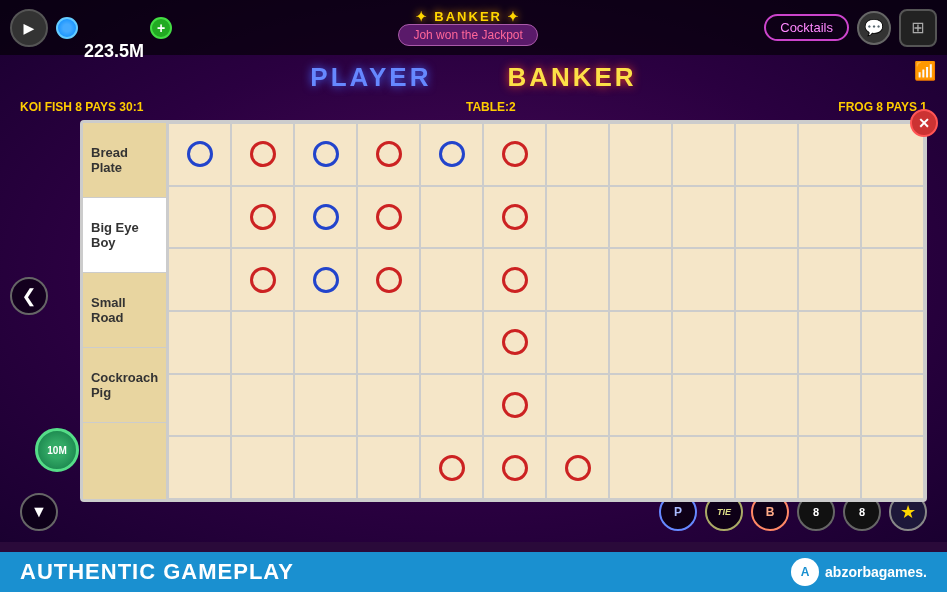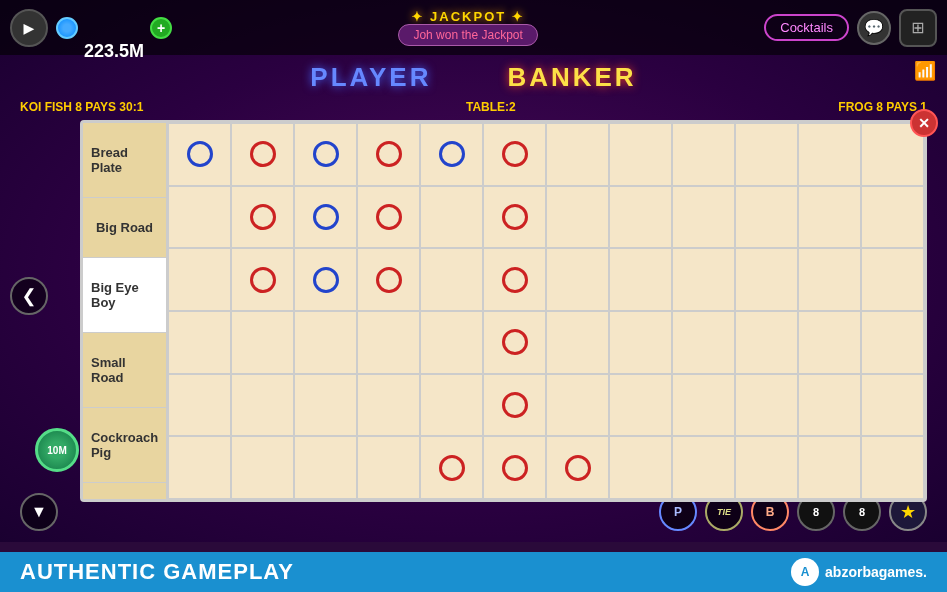--- a/index.html
+++ b/index.html
@@ -363,21 +363,21 @@
   </div>
   <div class="coin-area">
     <div class="coin-icon"></div>
     <span class="coin-amount">223.5M</span>
     <div class="plus-btn">
       <span>+</span>
     </div>
   </div>
 
   <div class="jackpot-center">
-    <div class="jackpot-title">✦ JACKPOT ✦</div>
+    <div class="jackpot-title">✦ BANKER ✦</div>
     <div class="jackpot-msg">Joh won the Jackpot</div>
   </div>
 
   <button class="cocktails-btn">Cocktails</button>
   <div class="chat-btn">
     <span>💬</span>
   </div>
   <div class="grid-btn">
     <span>⊞</span>
   </div>
@@ -403,23 +403,20 @@
 </div>
 
 <div class="scoreboard-modal">
   <div class="close-btn">
     <span>✕</span>
   </div>
 
   <div class="road-menu">
     <div class="road-item">
       <span>Bread Plate</span>
-    </div>
-    <div class="road-item">
-      <span>Big Road</span>
     </div>
     <div class="road-item active">
       <span>Big Eye Boy</span>
     </div>
     <div class="road-item">
       <span>Small Road</span>
     </div>
     <div class="road-item">
       <span>Cockroach Pig</span>
     </div>

